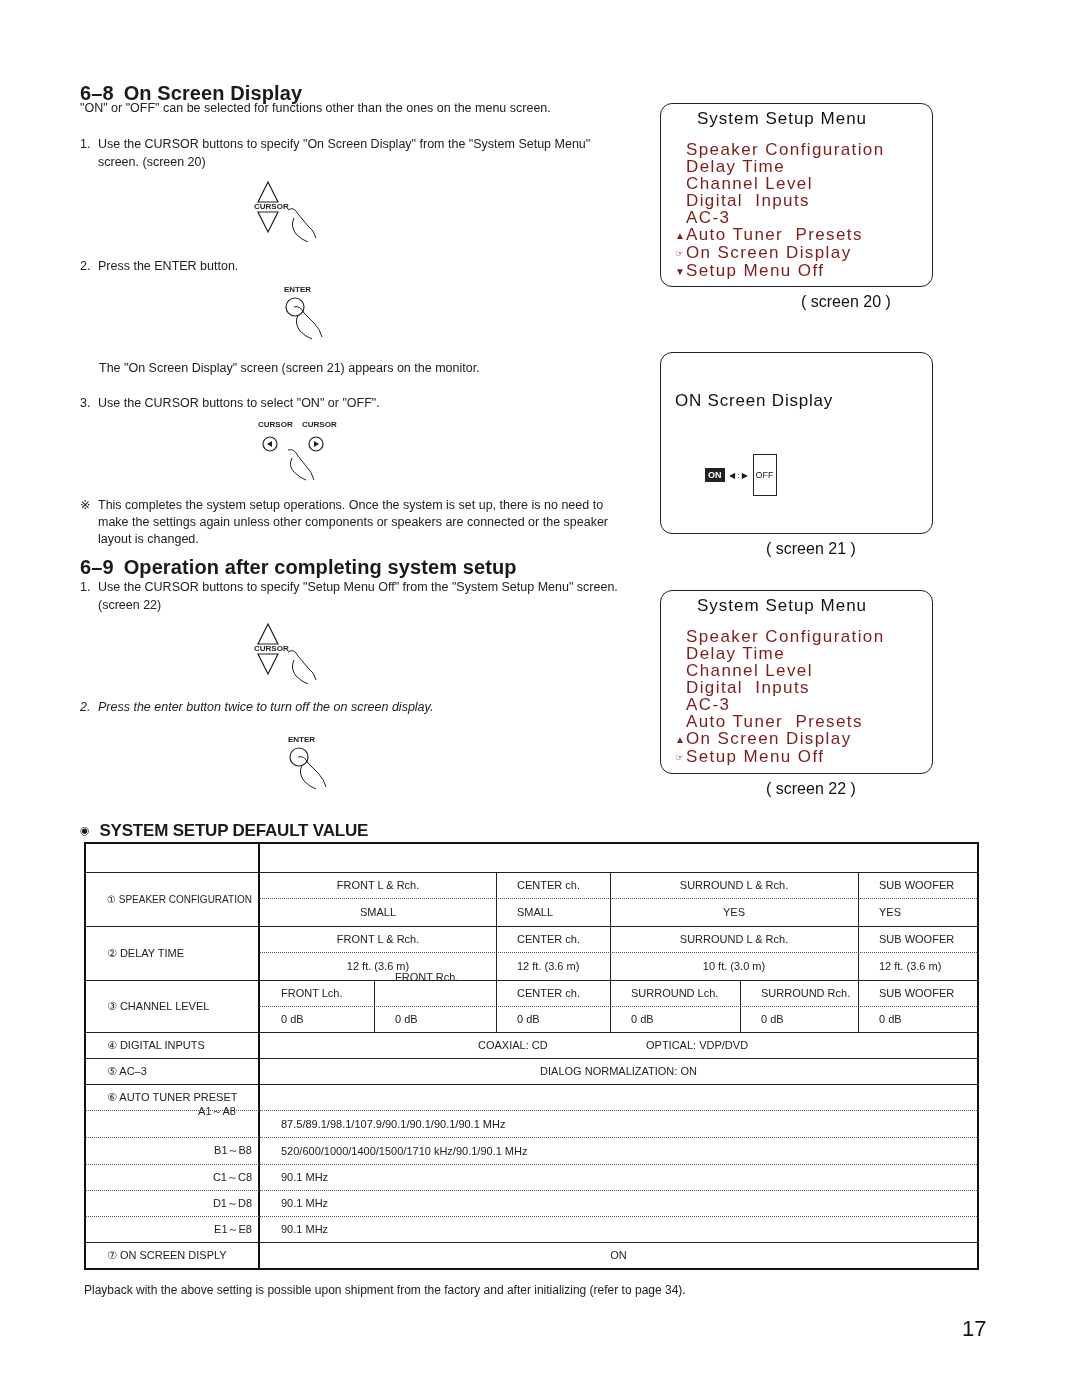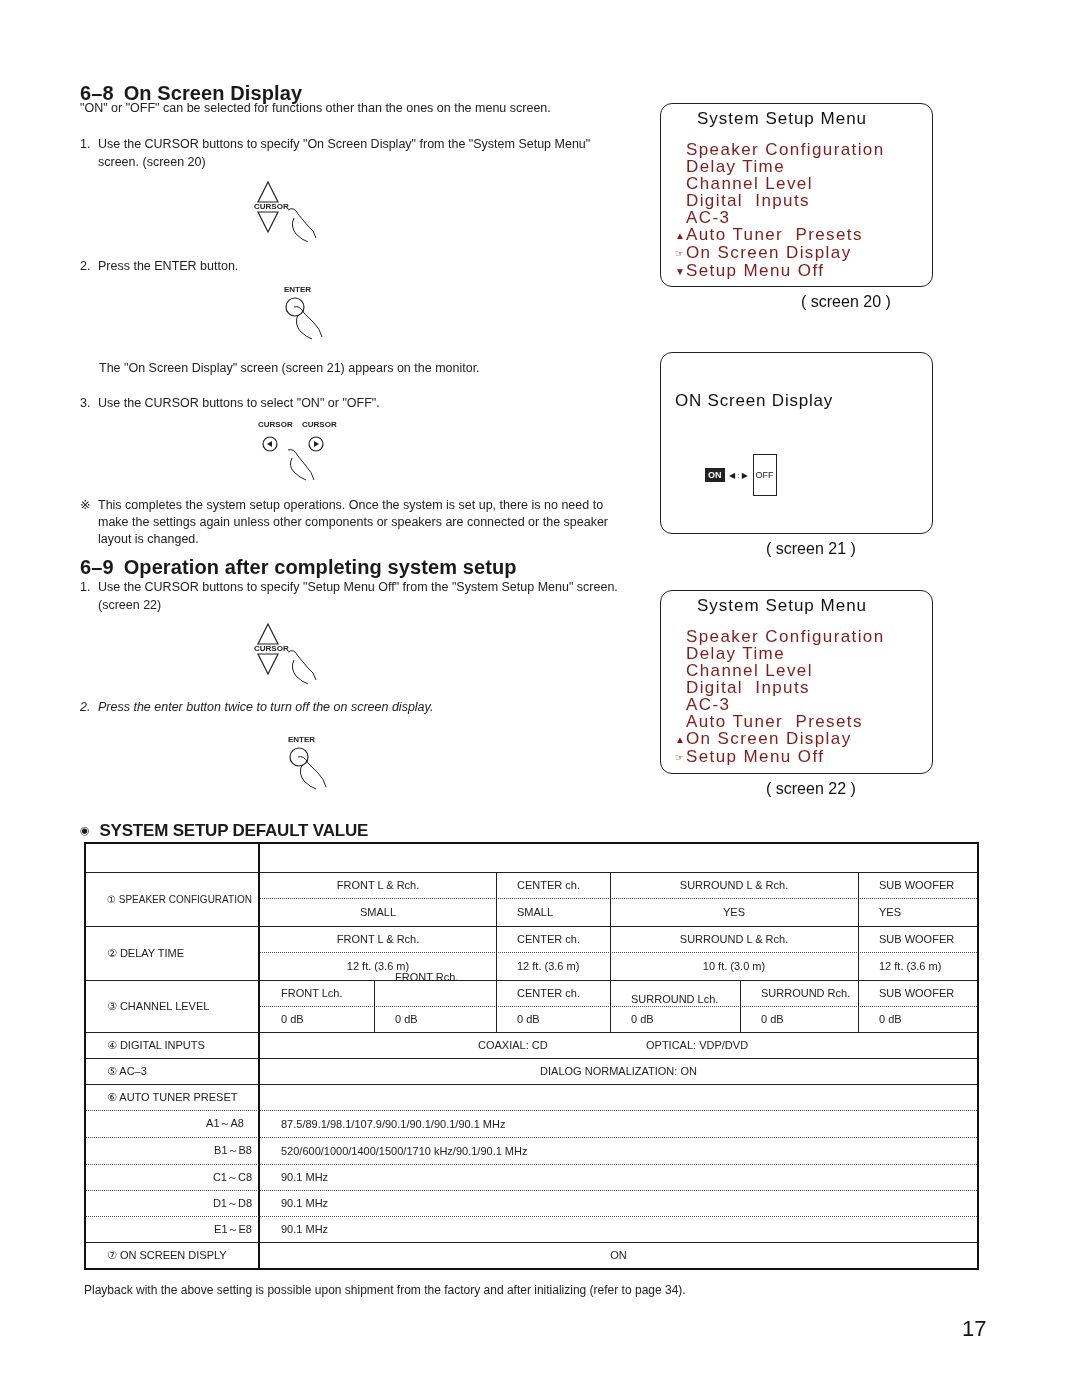--- a/index.html
+++ b/index.html
@@ -205,39 +205,39 @@
   <div class="cell left" style="left:772px;top:82px;width:119px;height:26px;">SUB WOOFER</div>
   <div class="cell center" style="left:174px;top:108px;width:236px;height:28px;">12 ft. (3.6 m)</div>
   <div class="cell left" style="left:410px;top:108px;width:114px;height:28px;">12 ft. (3.6 m)</div>
   <div class="cell center" style="left:524px;top:108px;width:248px;height:28px;">10 ft. (3.0 m)</div>
   <div class="cell left" style="left:772px;top:108px;width:119px;height:28px;">12 ft. (3.6 m)</div>
 
   <div class="cell left" style="left:0;top:136px;width:196px;height:52px;">③ CHANNEL LEVEL</div>
   <div class="cell left" style="left:174px;top:136px;width:114px;height:26px;">FRONT Lch.</div>
   <div class="cell left" style="left:288px;top:120px;width:122px;height:26px;">FRONT Rch.</div>
   <div class="cell left" style="left:410px;top:136px;width:114px;height:26px;">CENTER ch.</div>
-  <div class="cell left" style="left:524px;top:136px;width:130px;height:26px;margin-top:6px;">SURROUND Lch.</div>
+  <div class="cell left" style="left:524px;top:136px;width:130px;height:26px;">SURROUND Lch.</div>
   <div class="cell left" style="left:654px;top:136px;width:118px;height:26px;">SURROUND Rch.</div>
   <div class="cell left" style="left:772px;top:136px;width:119px;height:26px;">SUB WOOFER</div>
   <div class="cell left" style="left:174px;top:162px;width:114px;height:26px;">0 dB</div>
   <div class="cell left" style="left:288px;top:162px;width:122px;height:26px;">0 dB</div>
   <div class="cell left" style="left:410px;top:162px;width:114px;height:26px;">0 dB</div>
   <div class="cell left" style="left:524px;top:162px;width:130px;height:26px;">0 dB</div>
   <div class="cell left" style="left:654px;top:162px;width:118px;height:26px;">0 dB</div>
   <div class="cell left" style="left:772px;top:162px;width:119px;height:26px;">0 dB</div>
 
   <div class="cell left" style="left:0;top:188px;width:172px;height:26px;">④ DIGITAL INPUTS</div>
   <div class="cell" style="left:392px;top:188px;width:150px;height:26px;">COAXIAL: CD</div>
   <div class="cell" style="left:560px;top:188px;width:160px;height:26px;">OPTICAL: VDP/DVD</div>
 
   <div class="cell left" style="left:0;top:214px;width:172px;height:26px;">⑤ AC–3</div>
   <div class="cell center" style="left:174px;top:214px;width:717px;height:26px;">DIALOG NORMALIZATION: ON</div>
 
   <div class="cell left" style="left:0;top:240px;width:172px;height:26px;">⑥ AUTO TUNER PRESET</div>
-  <div class="cell right" style="left:0;top:266px;width:156px;height:27px;margin-left:8px;">A1～A8</div>
+  <div class="cell right" style="left:0;top:254px;width:156px;height:27px;">A1～A8</div>
   <div class="cell left" style="left:174px;top:266px;width:717px;height:27px;">87.5/89.1/98.1/107.9/90.1/90.1/90.1/90.1 MHz</div>
   <div class="cell right" style="left:0;top:293px;width:172px;height:27px;">B1～B8</div>
   <div class="cell left" style="left:174px;top:293px;width:717px;height:27px;">520/600/1000/1400/1500/1710 kHz/90.1/90.1 MHz</div>
   <div class="cell right" style="left:0;top:320px;width:172px;height:26px;">C1～C8</div>
   <div class="cell left" style="left:174px;top:320px;width:717px;height:26px;">90.1 MHz</div>
   <div class="cell right" style="left:0;top:346px;width:172px;height:26px;">D1～D8</div>
   <div class="cell left" style="left:174px;top:346px;width:717px;height:26px;">90.1 MHz</div>
   <div class="cell right" style="left:0;top:372px;width:172px;height:26px;">E1～E8</div>
   <div class="cell left" style="left:174px;top:372px;width:717px;height:26px;">90.1 MHz</div>
 

